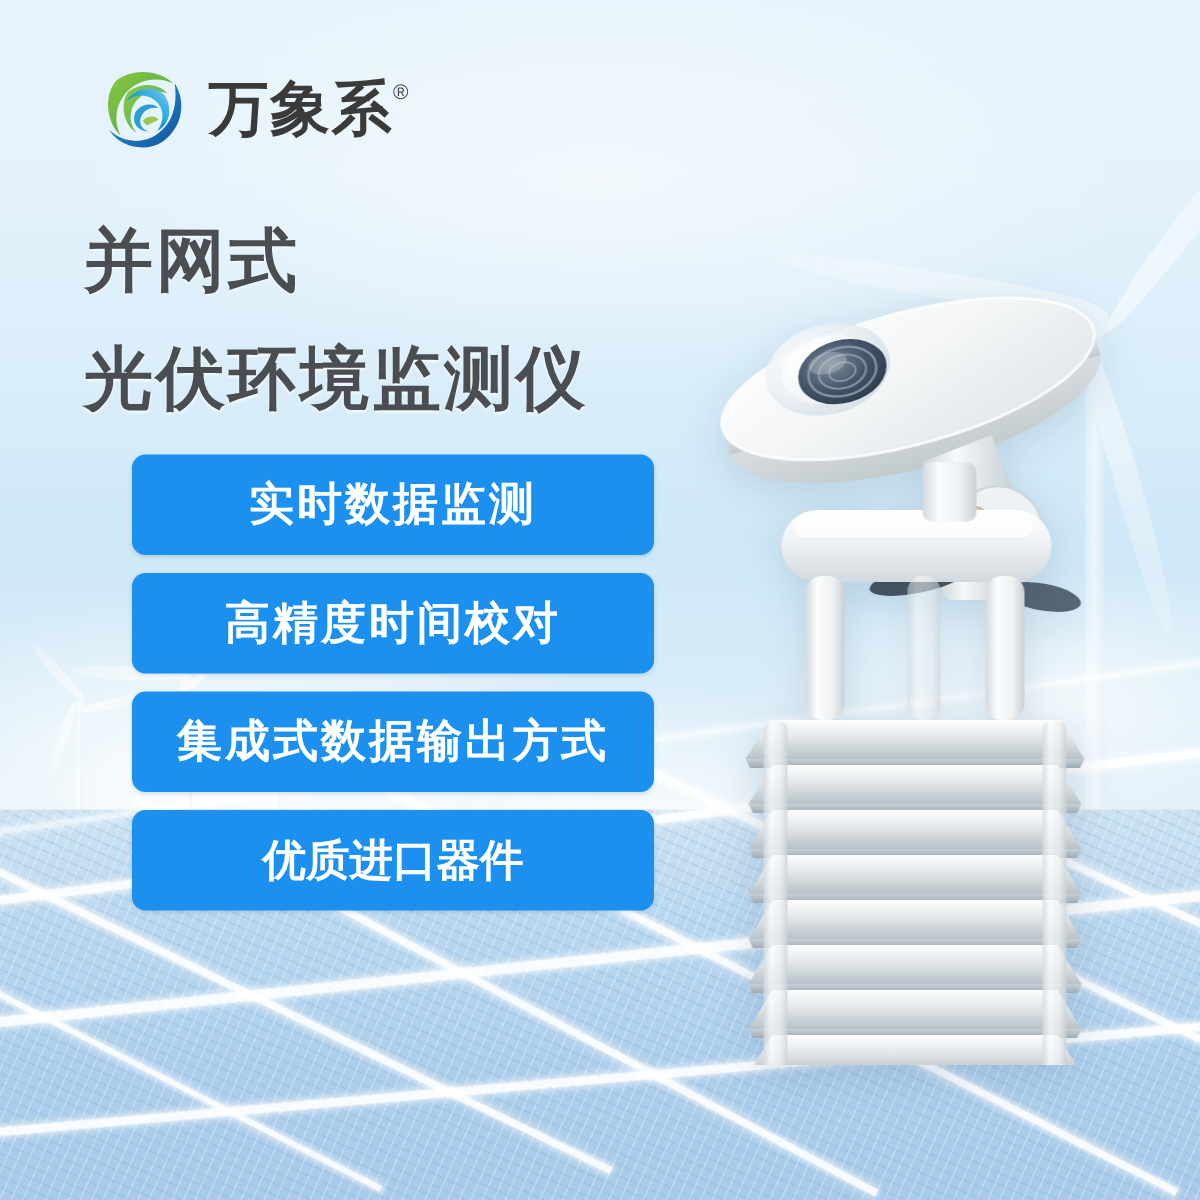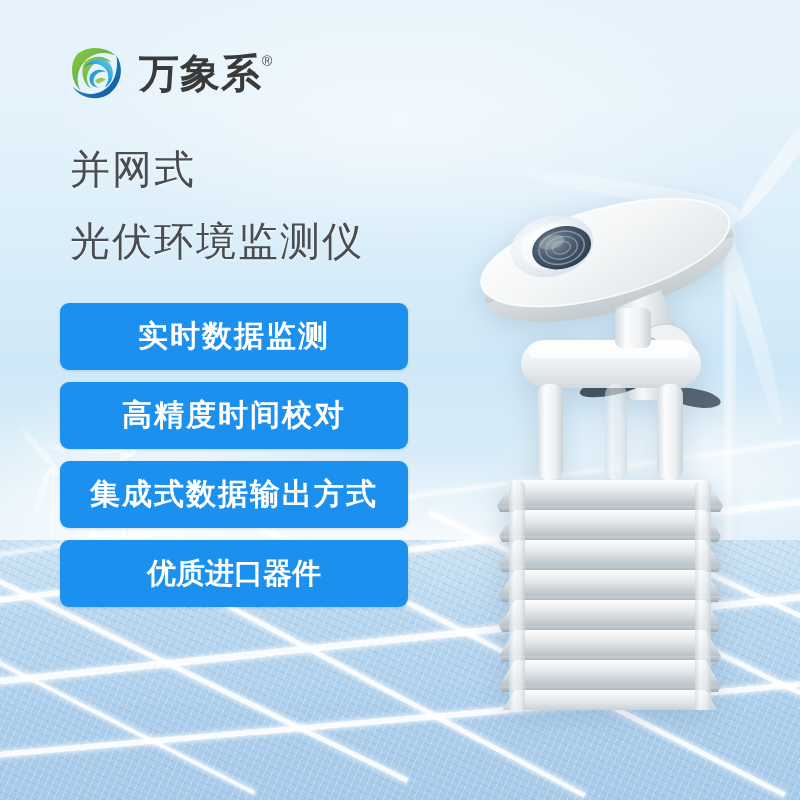--- a/index.html
+++ b/index.html
@@ -83,29 +83,29 @@
   .logo-mark { width:62px; height:62px; display:block; }
   .logo-type {
     display:flex; align-items:flex-start;
     font-size:40px; font-weight:700; color:#3a3a3a;
     letter-spacing:1px; line-height:1;
   }
   .logo-reg { font-size:14px; font-weight:400; color:#4a4a4a; margin-top:1px; }
 
   
   .headline {
-    position:absolute; left:70px; top:146px; width:430px;
-    color:#4a4e52; font-weight:400; font-size:40px; line-height:1.19;
+    position:absolute; left:56px; top:146px; width:430px;
+    color:#4a4e52; font-weight:700; font-size:46px; line-height:1.19;
     letter-spacing:2px;
     text-shadow:0 1px 2px rgba(255,255,255,.85);
   }
   .headline .l2 { display:block;margin-top:24px; }
 
   
-  .badges { position:absolute; left:60px; top:303px; width:348px; }
+  .badges { position:absolute; left:88px; top:303px; width:348px; }
   .badge {
     width:348px; height:67px; margin-bottom:12px;
     background:#1b90ef; border-radius:9px;
     display:flex; align-items:center; justify-content:center;
     color:#ffffff; font-size:30px; font-weight:700; letter-spacing:2px;
     box-shadow:0 1px 3px rgba(20,90,150,.18);
   }
   .badge:last-child { margin-bottom:0; letter-spacing:0px; font-size:29px; }
 
   

